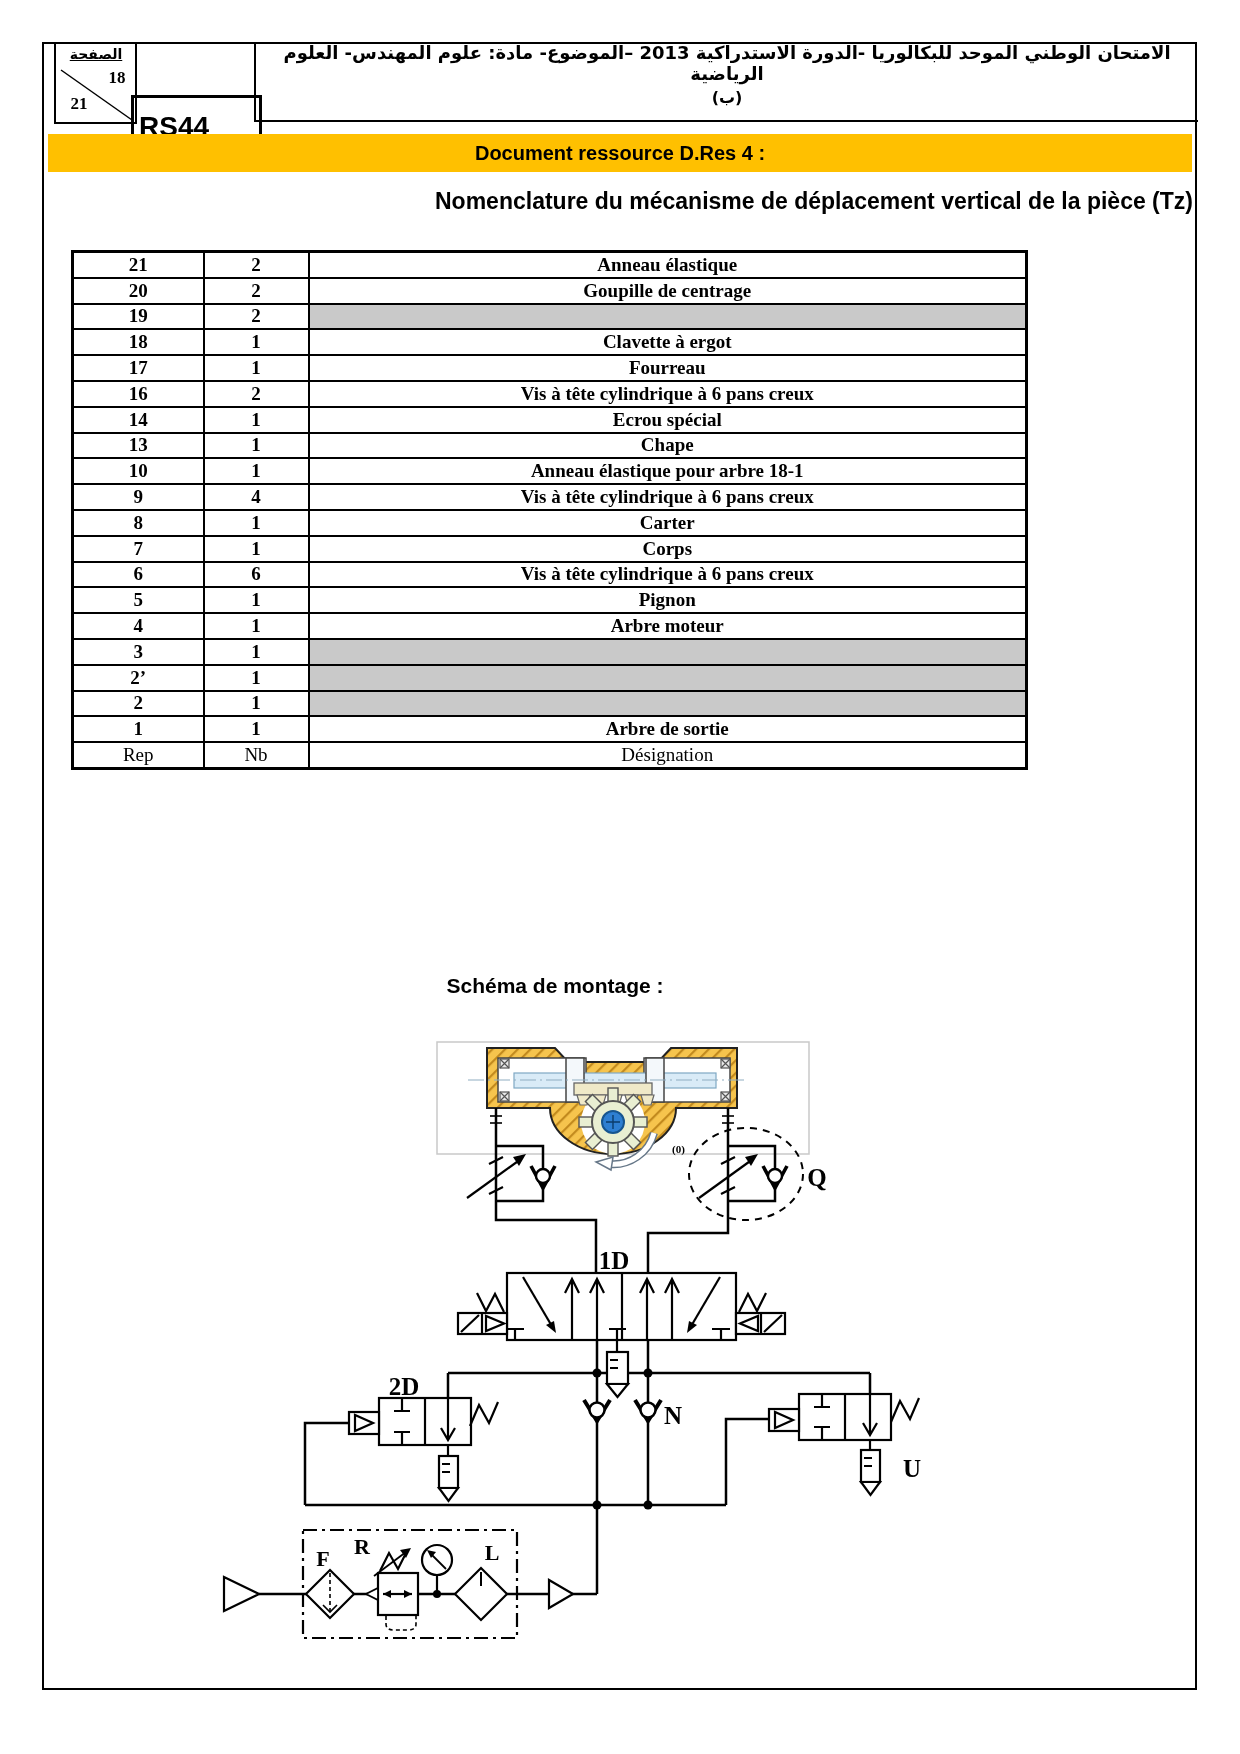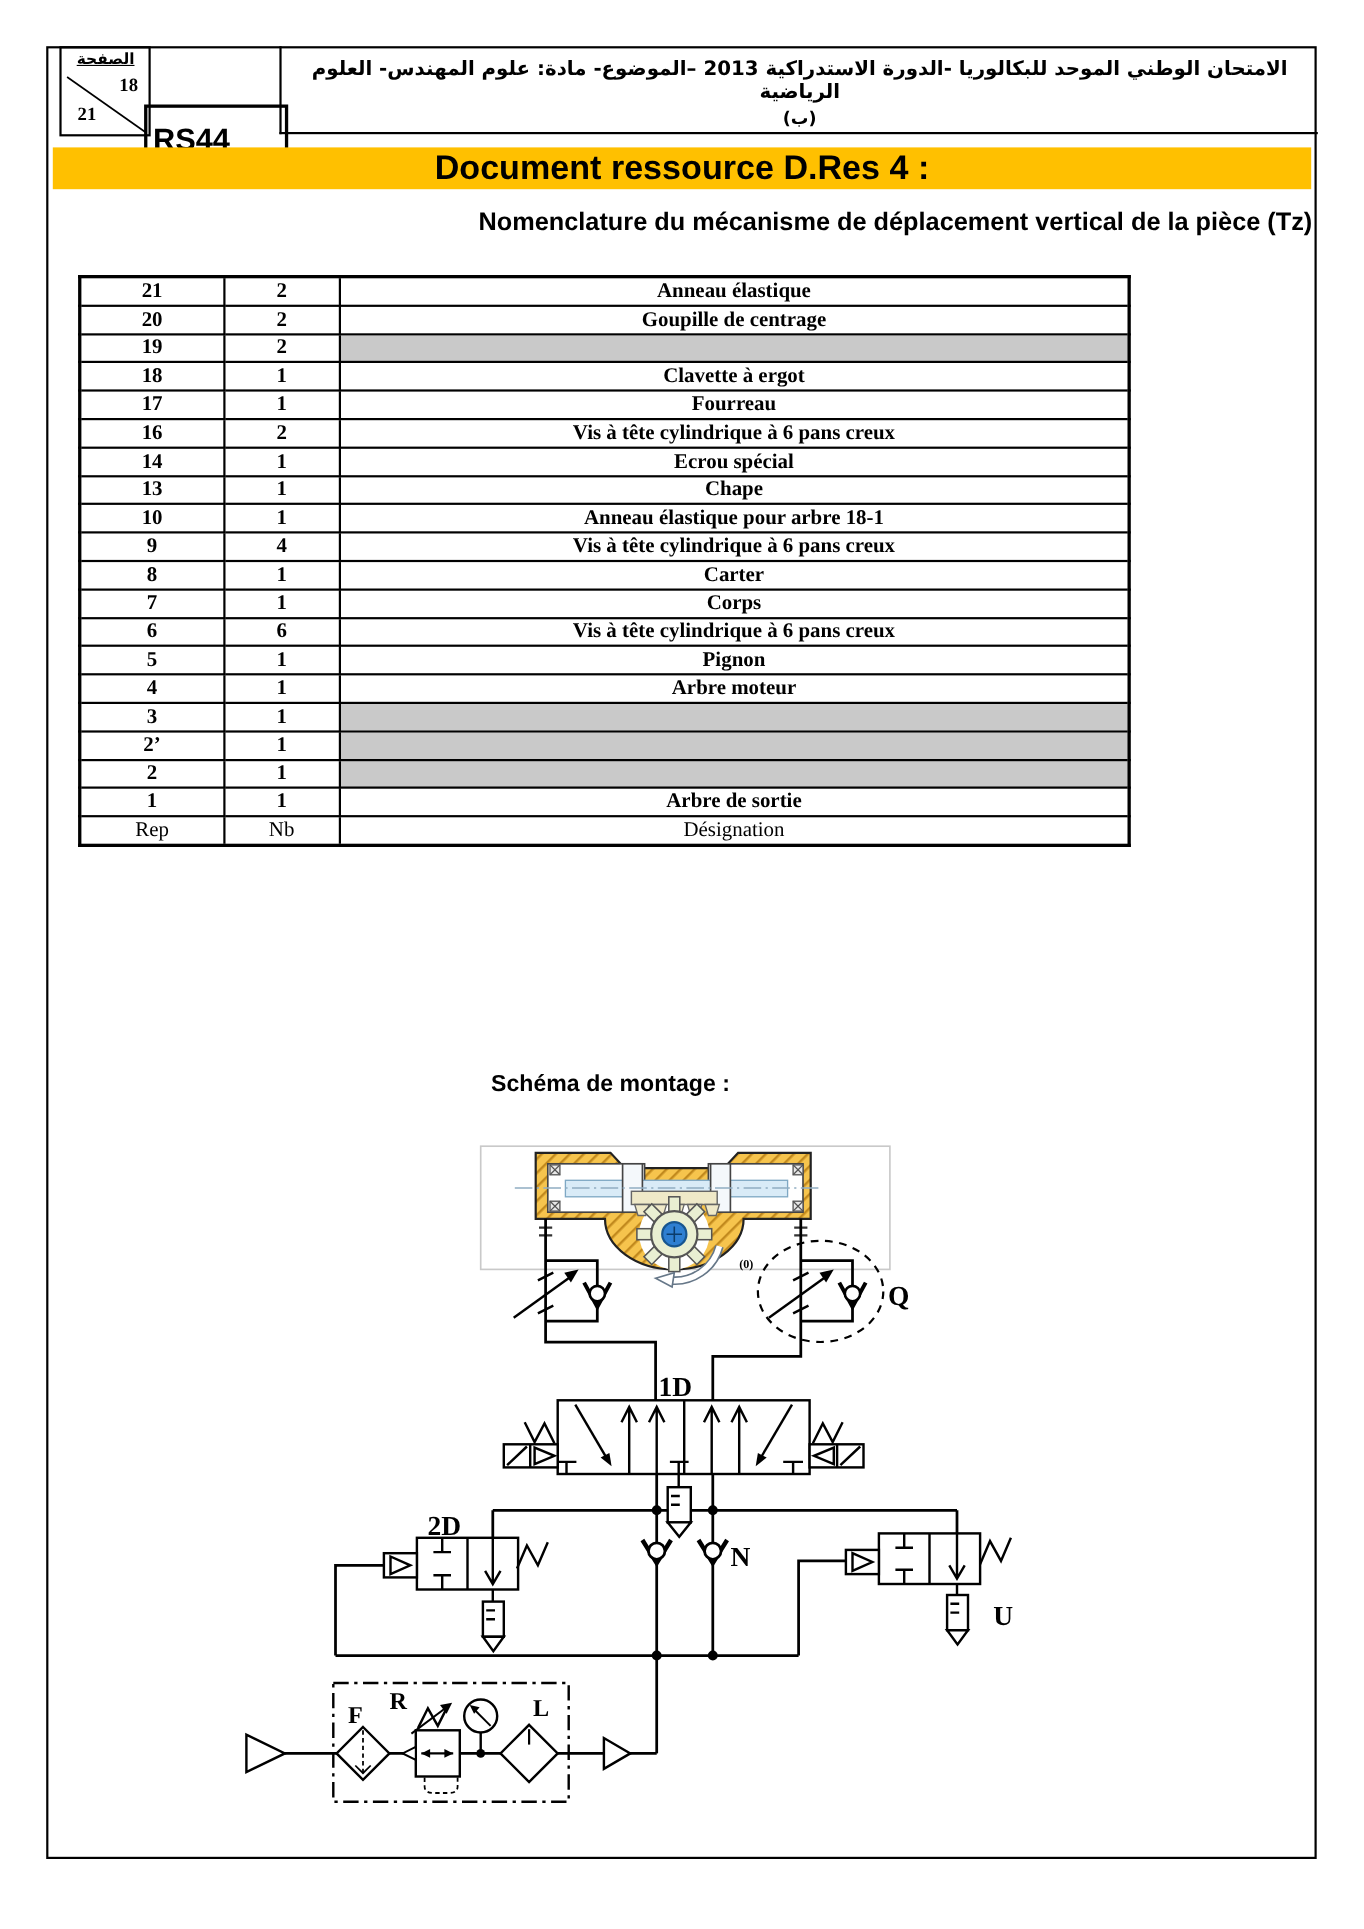--- a/index.html
+++ b/index.html
@@ -10,24 +10,24 @@
   .abs{position:absolute;}
   
   #page-border{left:42px;top:42px;width:1151px;height:1644px;border:2.5px solid #000;}
   
   #pagenum-box{left:42px;top:42px;width:79px;height:78px;border:2px solid #000;font-family:"DejaVu Sans",sans-serif;margin-left:12px;}
   #pagenum-label{left:6px;top:2px;width:68px;text-align:center;font-size:14px;font-weight:bold;text-decoration:underline;}
   #pagenum-top{left:46px;top:24px;width:30px;text-align:center;font-size:17px;font-weight:bold;font-family:"Liberation Serif",serif;}
   #pagenum-bottom{left:8px;top:50px;width:30px;text-align:center;font-size:17px;font-weight:bold;font-family:"Liberation Serif",serif;}
   #rs-box{left:131px;top:50px;width:120px;height:60px;border:3px solid #000;line-height:58px;padding-left:5px;font-size:28px;font-weight:bold;margin-top:45px;}
   #exam-box{left:254px;top:42px;width:942px;height:78px;border-left:2.5px solid #000;border-bottom:2.5px solid #000;text-align:center;direction:rtl;font-family:"DejaVu Sans",sans-serif;}
-  #exam-line1{margin-top:10px;font-size:18px;font-weight:bold;}
+  #exam-line1{font-size:18px;font-weight:bold;}
   #exam-line2{margin-top:4px;font-size:16px;font-weight:bold;}
   
-  #banner{left:48px;top:134px;width:1144px;height:38px;background:#FFC000;text-align:center;line-height:38px;font-size:31px;font-weight:bold;color:#000;}
+  #banner{left:48px;top:134px;width:1144px;height:38px;background:#FFC000;text-align:center;line-height:38px;font-size:20px;font-weight:bold;color:#000;}
   
   #doc-title{left:42px;top:188px;width:1151px;text-align:right;font-size:23px;font-weight:bold;color:#000;}
   
   #nomenclature{left:71px;top:250px;}
   table{border-collapse:collapse;table-layout:fixed;width:954px;}
   td{border:2px solid #000;height:23.8px;padding:0;text-align:center;vertical-align:middle;
      font-family:"Liberation Serif",serif;font-weight:bold;font-size:19px;color:#000;overflow:hidden;white-space:nowrap;}
   col.c-rep{width:131px;} col.c-nb{width:105px;} col.c-des{width:718px;}
   tr.footer td{font-weight:normal;}
   td.shaded{background:#C9C9C9;}

